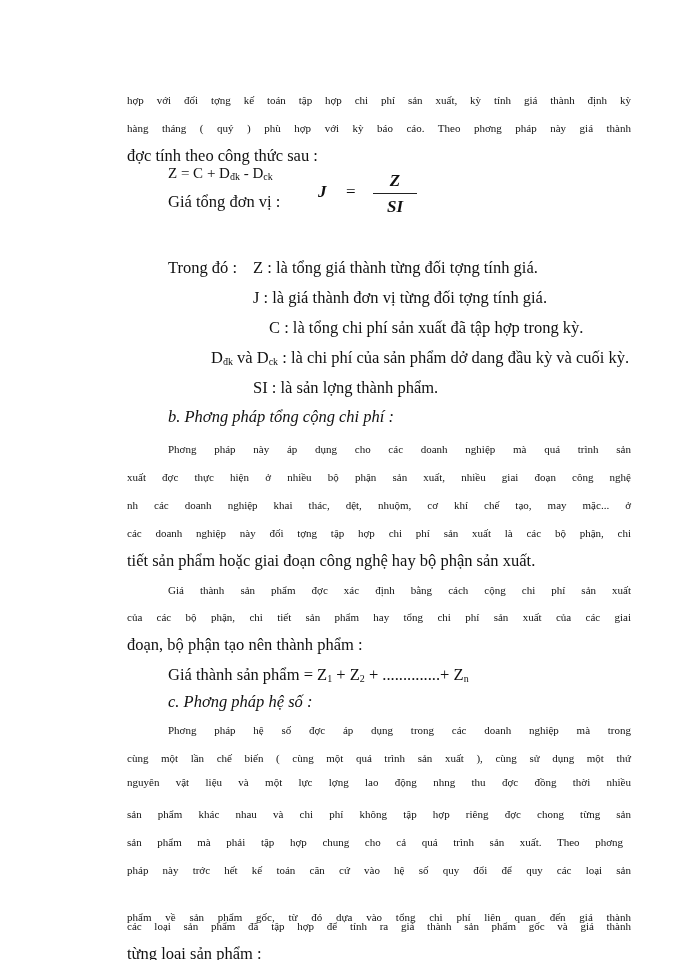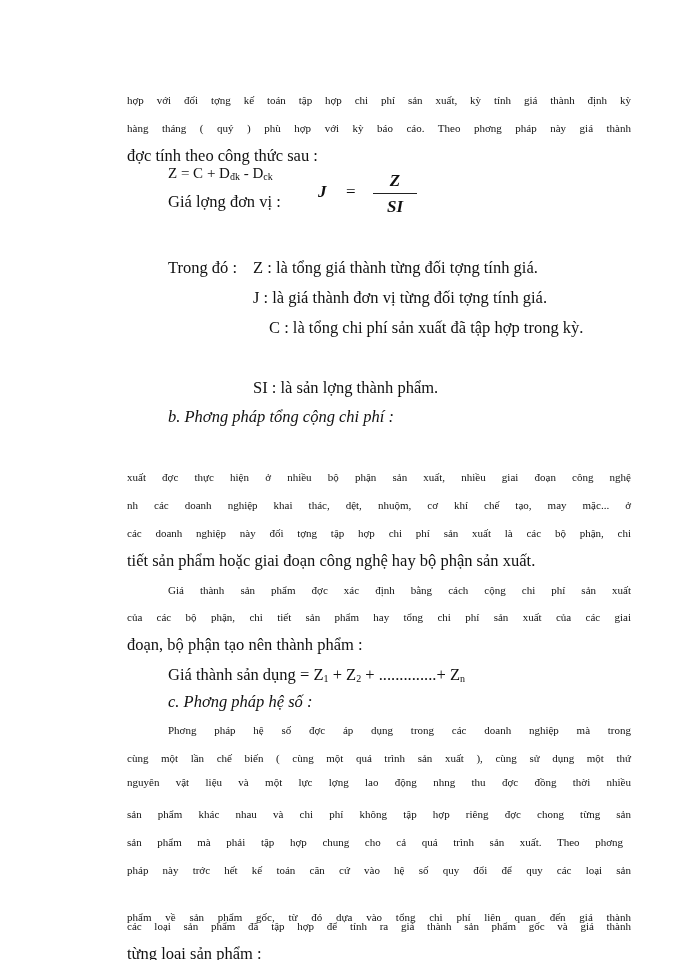--- a/index.html
+++ b/index.html
@@ -24,47 +24,51 @@
 <div class="page">
 
   <div class="just" style="top:90px;">hợp với đối tợng   kế toán tập hợp chi phí sản xuất, kỳ tính giá thành định kỳ</div>
   <div class="just" style="top:118px;">hàng tháng ( quý ) phù hợp với kỳ báo cáo.  Theo phơng   pháp này giá thành</div>
   <div class="line" style="left:127px; top:146px;">đợc   tính theo công thức sau :</div>
 
   <div class="line" style="left:168px; top:163px; font-size:15px;">
     <span>Z = C + D</span><sub>đk</sub><span> - D</span><sub>ck</sub>
   </div>
 
-  <div class="line" style="left:168px; top:192px;">Giá lợng đơn vị :</div>
+  <div class="line" style="left:168px; top:192px;">Giá tổng đơn vị :</div>
   <div class="line" style="left:318px; top:182px; font-style:italic; font-weight:bold; font-size:17px;">J</div>
   <div class="line" style="left:346px; top:182px; font-size:17px;">=</div>
   <div class="frac">
     <span class="num">Z</span>
     <span class="bar"></span>
     <span class="den">SI</span>
   </div>
 
   <div class="line" style="left:168px; top:258px;">Trong đó :</div>
   <div class="line" style="left:253px; top:258px;">Z : là tổng giá thành từng đối tợng   tính giá.</div>
   <div class="line" style="left:253px; top:288px;">J : là giá thành đơn vị từng đối tợng   tính giá.</div>
   <div class="line" style="left:253px; top:318px;margin-left:16px;">C : là tổng chi phí sản xuất đã tập hợp trong kỳ.</div>
+  <div class="line" style="left:211px; top:348px;">
+    <span>D</span><sub>đk</sub><span> và D</span><sub>ck</sub><span> : là chi phí của sản phẩm dở dang đầu kỳ và cuối kỳ.</span>
+  </div>
   <div class="line" style="left:253px; top:378px;">SI : là sản lợng   thành phẩm.</div>
 
   <div class="line ital" style="left:168px; top:407px;">b. Phơng   pháp tổng cộng chi phí :</div>
+  <div class="just" style="left:168px; width:463px; top:439px;">Phơng   pháp này áp dụng cho các doanh nghiệp mà quá trình sản</div>
   <div class="just" style="top:467px;">xuất đợc   thực hiện ở nhiều bộ phận sản xuất, nhiều giai đoạn công nghệ</div>
   <div class="just" style="top:495px;">nh   các doanh nghiệp khai thác, dệt, nhuộm, cơ khí chế tạo, may mặc... ở</div>
   <div class="just" style="top:523px;">các doanh nghiệp này đối tợng   tập hợp chi phí sản xuất là các bộ phận, chi</div>
   <div class="line" style="left:127px; top:551px;">tiết sản phẩm hoặc giai đoạn công nghệ hay bộ phận sản xuất.</div>
 
   <div class="just" style="left:168px; width:463px; top:580px;">Giá thành sản phẩm đợc   xác định bằng cách cộng chi phí sản xuất</div>
   <div class="just" style="top:607px;">của các bộ phận, chi tiết sản phẩm hay tổng chi phí sản xuất của các giai</div>
   <div class="line" style="left:127px; top:635px;">đoạn, bộ phận tạo nên thành phẩm :</div>
 
   <div class="line" style="left:168px; top:665px;">
-    <span>Giá thành sản dụng = Z</span><sub>1</sub><span> + Z</span><sub>2</sub><span> + ..............+ Z</span><sub>n</sub>
+    <span>Giá thành sản phẩm = Z</span><sub>1</sub><span> + Z</span><sub>2</sub><span> + ..............+ Z</span><sub>n</sub>
   </div>
 
   <div class="line ital" style="left:168px; top:692px;">c. Phơng   pháp hệ số :</div>
   <div class="just" style="left:168px; width:463px; top:720px;">Phơng   pháp hệ số đợc   áp dụng trong các doanh nghiệp mà trong</div>
   <div class="just" style="top:748px;">cùng một lần chế biến ( cùng một quá trình sản xuất ), cùng sử dụng một thứ</div>
   <div class="just" style="top:772px;">nguyên vật liệu và một lực lợng   lao động nhng   thu đợc   đồng thời nhiều</div>
   <div class="just" style="top:804px;">sản phẩm khác nhau và chi phí không tập hợp riêng đợc   chong từng sản</div>
   <div class="just" style="top:832px; width:496px;">sản phẩm mà phải tập hợp chung cho cả quá trình sản xuất. Theo phơng</div>
   <div class="just" style="top:860px;">pháp này trớc   hết kế toán căn cứ vào hệ số quy đổi để quy các loại sản</div>
   <div class="just" style="top:888px;margin-top:19px;">phẩm về sản phẩm gốc, từ đó dựa vào tổng chi phí liên quan đến giá thành</div>

